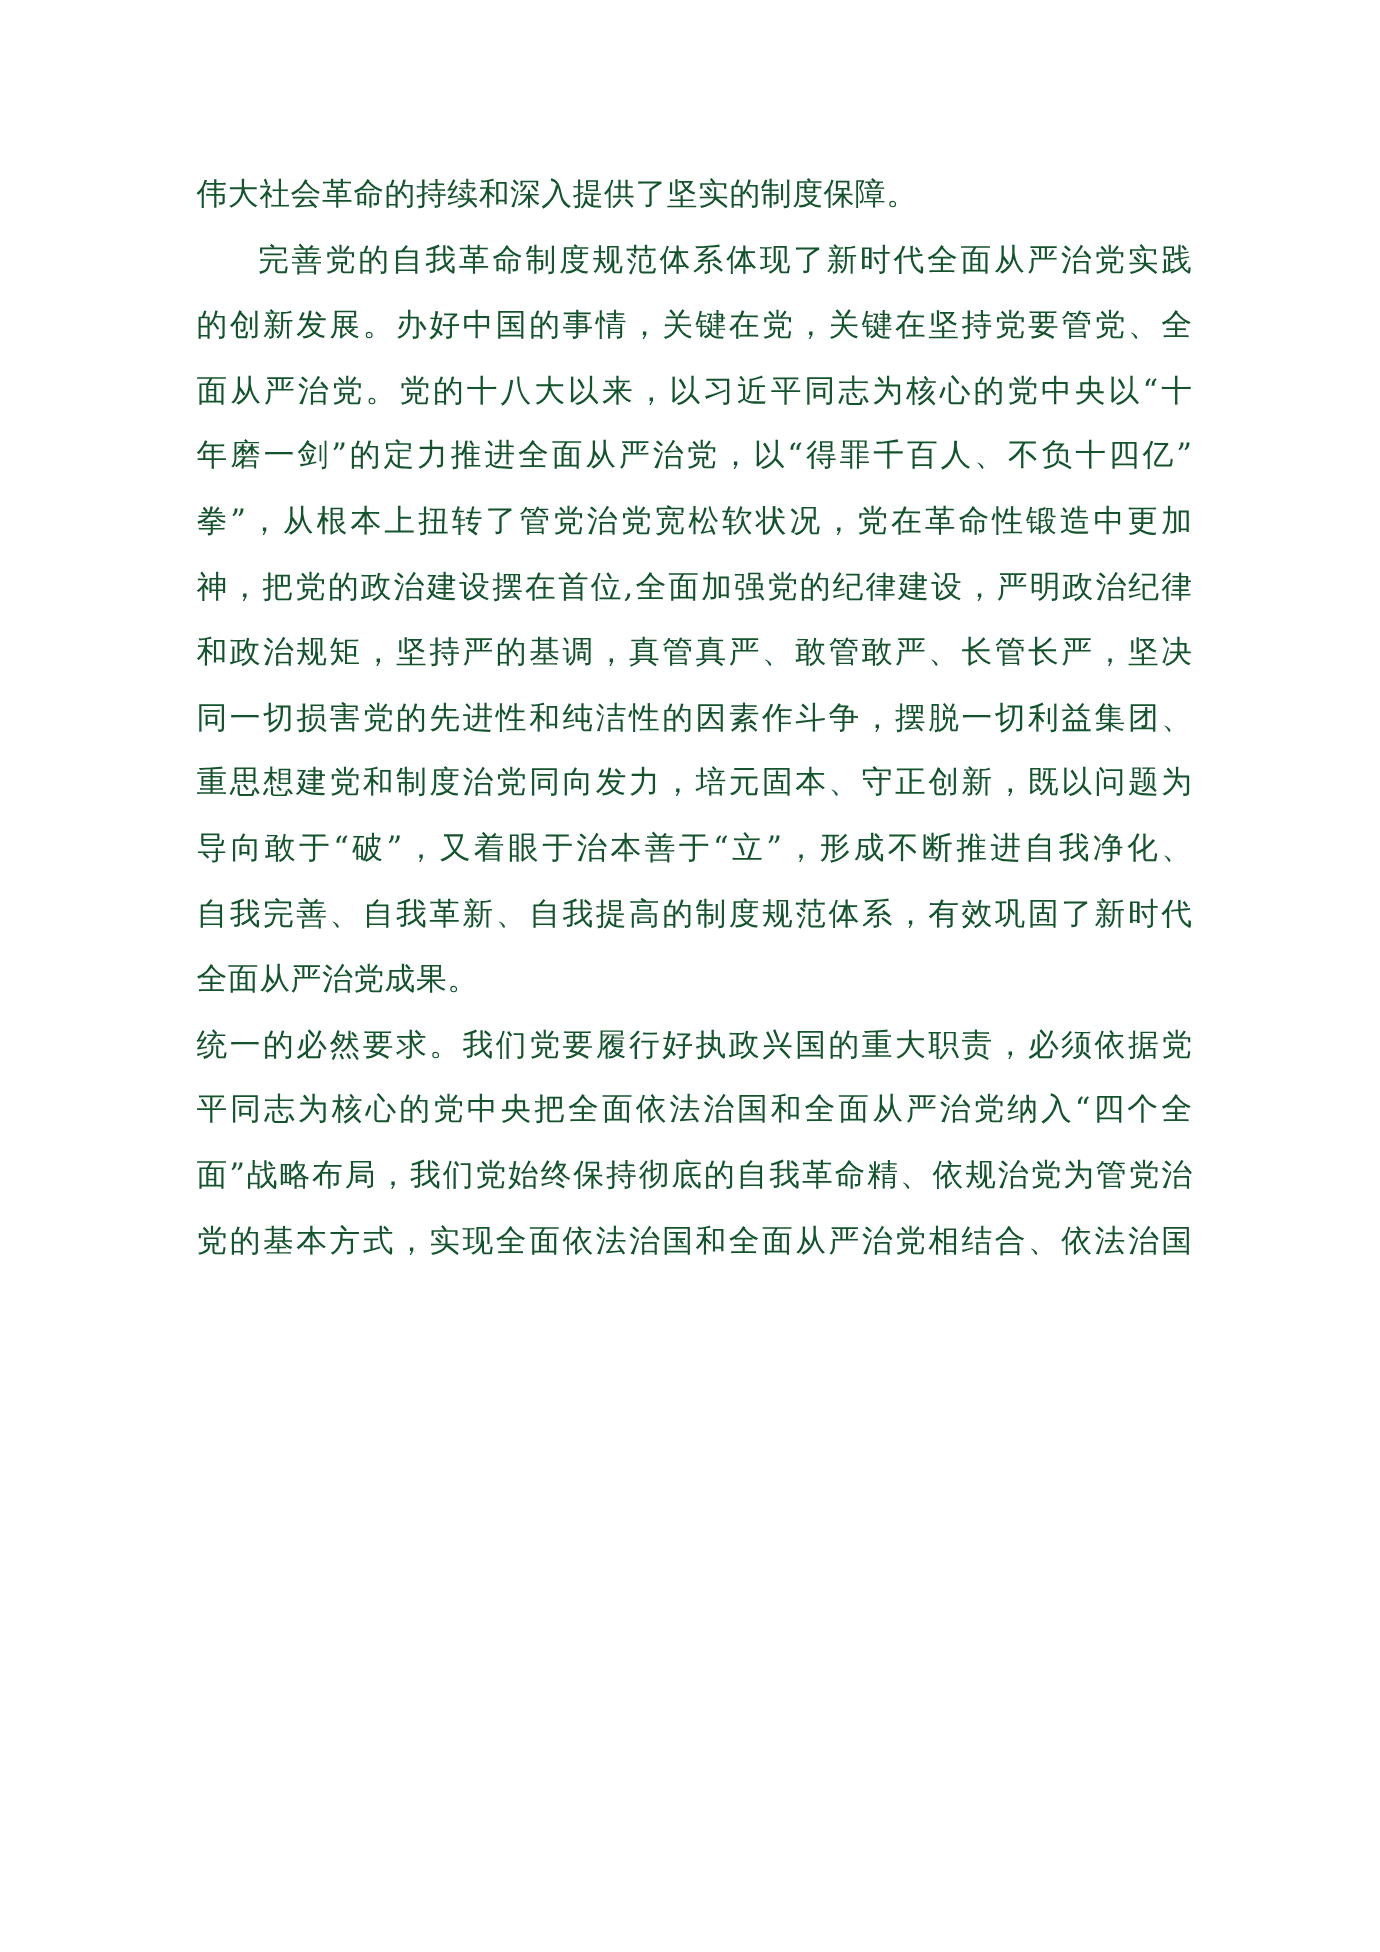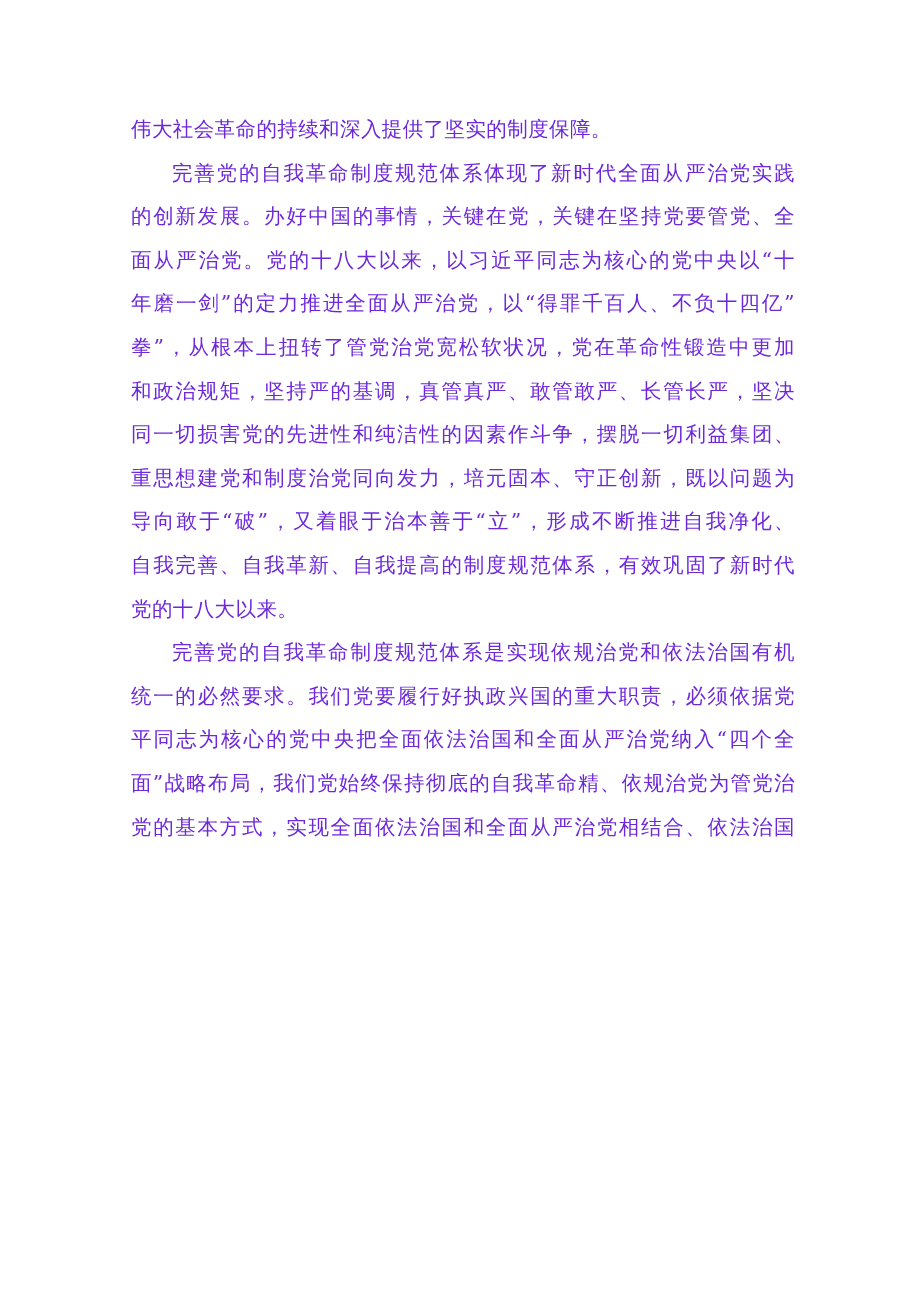--- a/index.html
+++ b/index.html
@@ -1,46 +1,46 @@
 <!DOCTYPE html>
 <html><head>
 <meta charset="utf-8">
 <style>
   html, body { margin:0; padding:0; background:#ffffff; }
   body { width:920px; height:1301px; position:relative; overflow:hidden; }
   .page {
     position:absolute; left:131px; top:108px; width:664px;
     font-family: "DejaVu Serif", "Liberation Serif", serif;
-    font-size:20.5px; line-height:43.6px; color:#6d28d9;
+    font-size:20.5px; line-height:43.6px; color:#14532d;
     text-align:justify; letter-spacing:0.4px;
   }
   .para { margin:0; }
   .line { display:block; white-space:nowrap; text-align-last:justify; text-align:justify; }
   .line.last { text-align-last:left; }
 </style>
 </head>
 <body>
 
 <div class="page">
   <p class="para">
     <span class="line last">伟大社会革命的持续和深入提供了坚实的制度保障。</span>
   </p>
   <p class="para">
     <span class="line" style="padding-left:2em">完善党的自我革命制度规范体系体现了新时代全面从严治党实践</span>
     <span class="line">的创新发展。办好中国的事情，关键在党，关键在坚持党要管党、全</span>
     <span class="line">面从严治党。党的十八大以来，以习近平同志为核心的党中央以“十</span>
     <span class="line">年磨一剑”的定力推进全面从严治党，以“得罪千百人、不负十四亿”</span>
     <span class="line">拳”，从根本上扭转了管党治党宽松软状况，党在革命性锻造中更加</span>
+    <span class="line">神，把党的政治建设摆在首位,全面加强党的纪律建设，严明政治纪律</span>
     <span class="line">和政治规矩，坚持严的基调，真管真严、敢管敢严、长管长严，坚决</span>
     <span class="line">同一切损害党的先进性和纯洁性的因素作斗争，摆脱一切利益集团、</span>
     <span class="line">重思想建党和制度治党同向发力，培元固本、守正创新，既以问题为</span>
     <span class="line">导向敢于“破”，又着眼于治本善于“立”，形成不断推进自我净化、</span>
     <span class="line">自我完善、自我革新、自我提高的制度规范体系，有效巩固了新时代</span>
-    <span class="line last">党的十八大以来。</span>
+    <span class="line last">全面从严治党成果。</span>
   </p>
   <p class="para">
-    <span class="line" style="padding-left:2em">完善党的自我革命制度规范体系是实现依规治党和依法治国有机</span>
     <span class="line">统一的必然要求。我们党要履行好执政兴国的重大职责，必须依据党</span>
     <span class="line">平同志为核心的党中央把全面依法治国和全面从严治党纳入“四个全</span>
     <span class="line">面”战略布局，我们党始终保持彻底的自我革命精、依规治党为管党治</span>
     <span class="line">党的基本方式，实现全面依法治国和全面从严治党相结合、依法治国</span>
   </p>
 </div>
 
 </body></html>

